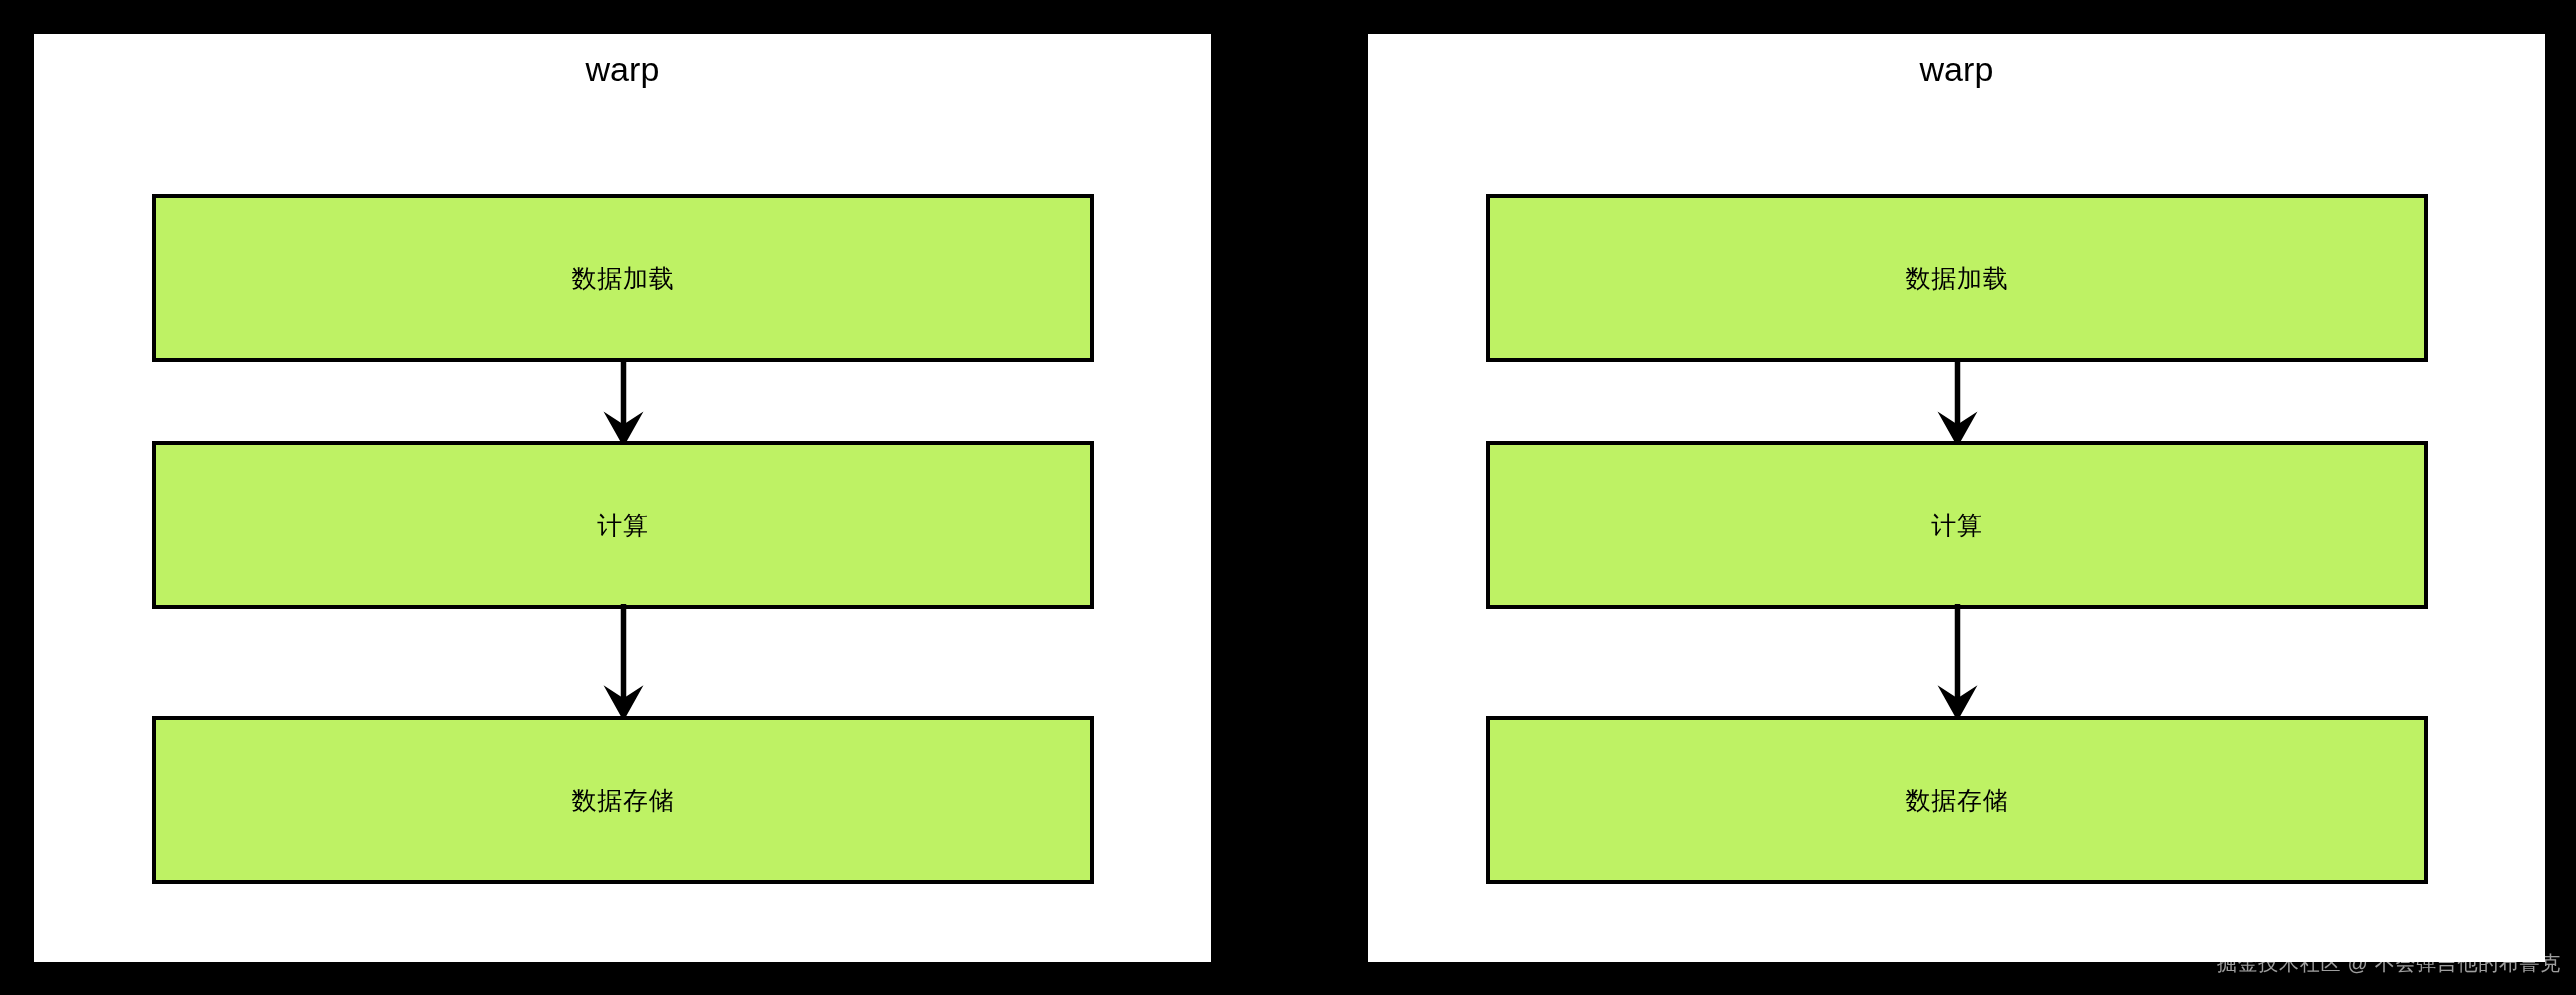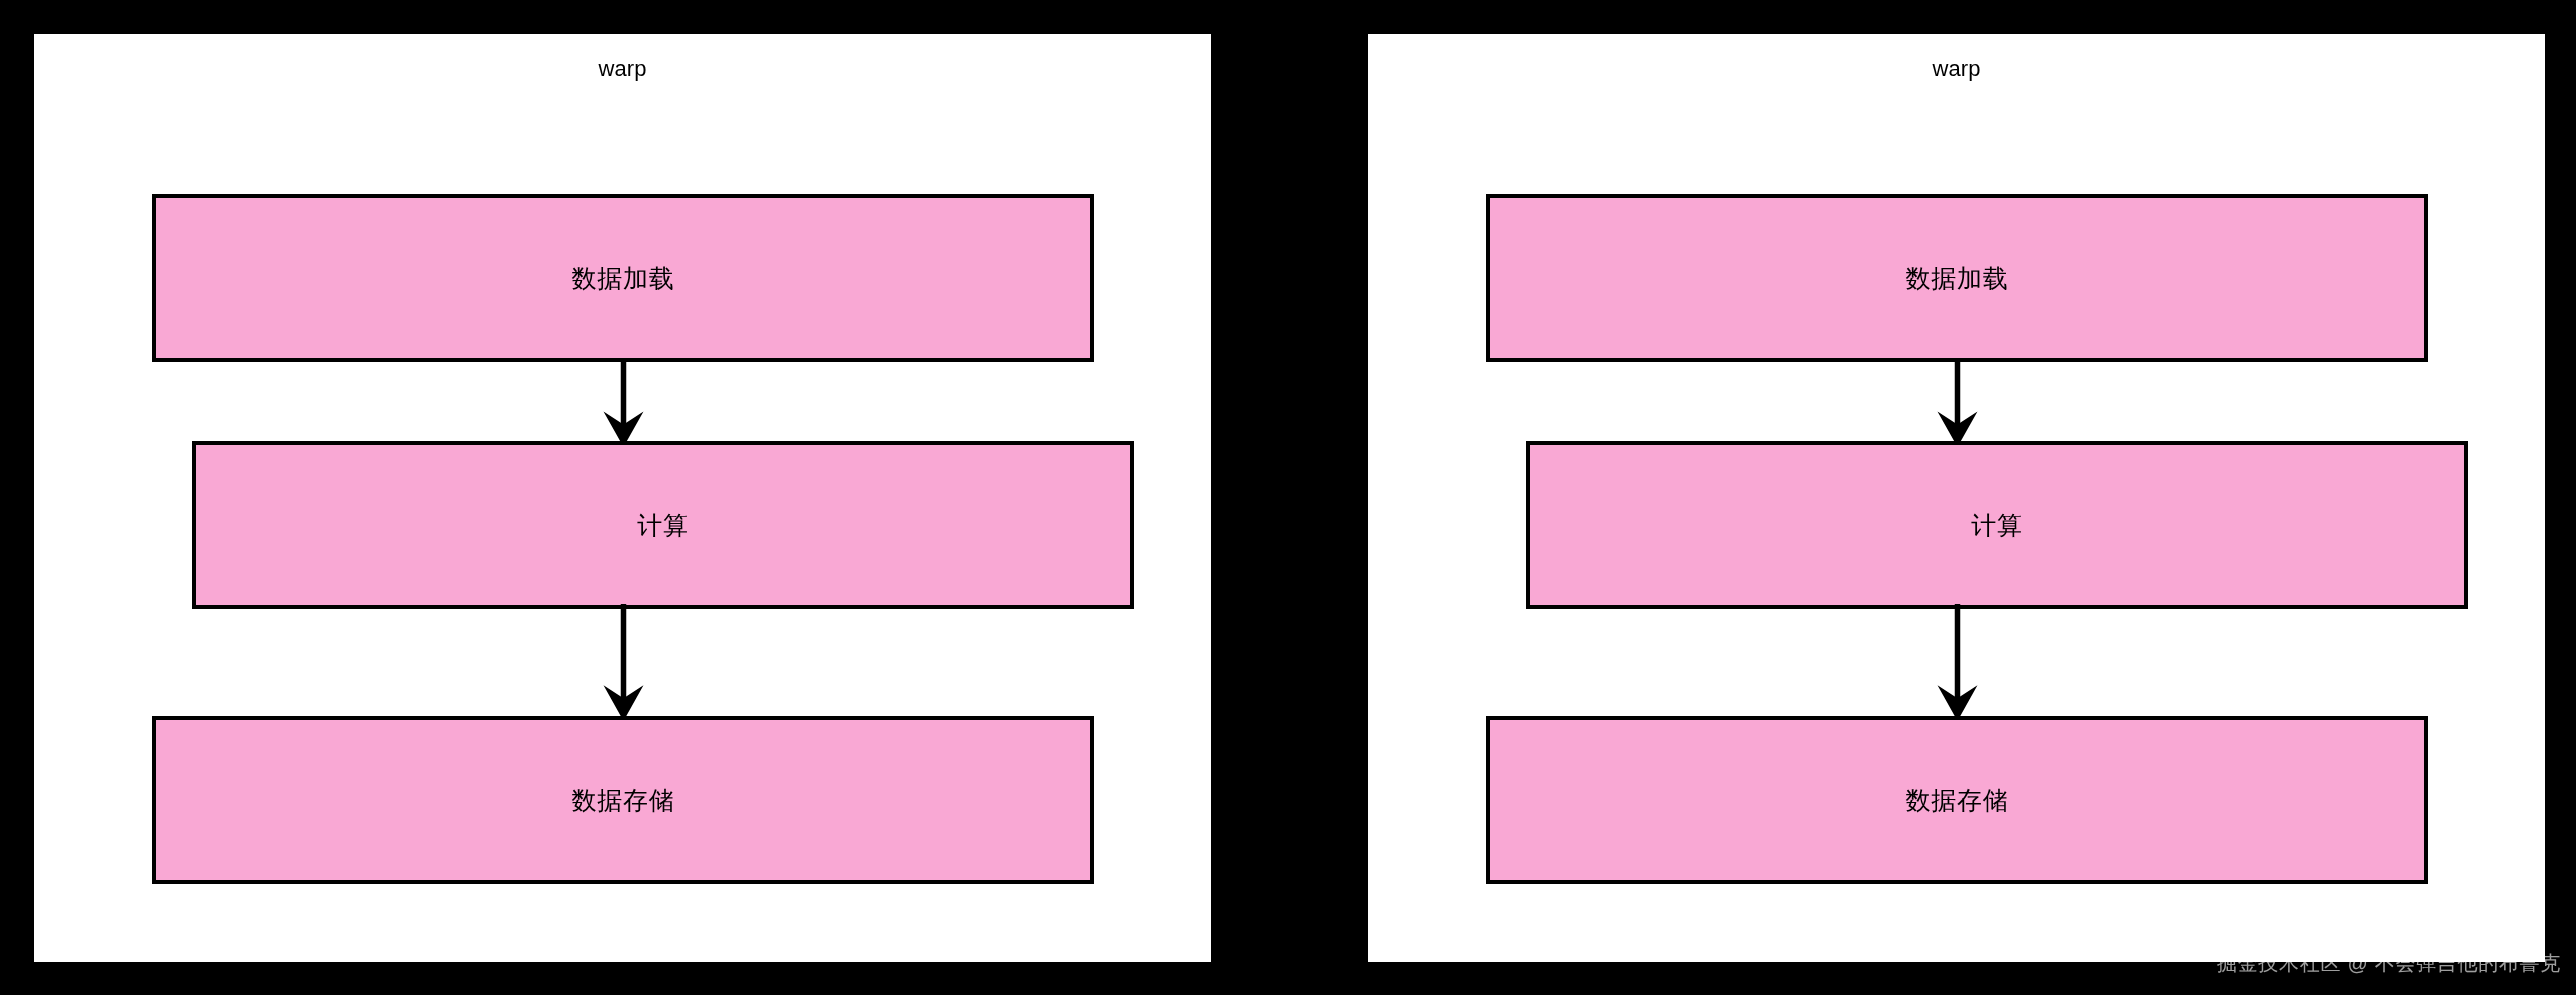--- a/index.html
+++ b/index.html
@@ -31,50 +31,50 @@
   }
   .panel-left  { left: 34px;   top: 34px; width: 1177px; height: 928px; }
   .panel-right { left: 1368px; top: 34px; width: 1177px; height: 928px; }
 
   .panel-title {
     position: absolute;
     top: 19px;
     left: 0;
     width: 100%;
     text-align: center;
-    font-size: 22px;
+    font-size: 34px;
     line-height: 32px;
     color: #000000;
     letter-spacing: 0.1px;
     font-weight: 400;
     white-space: nowrap;
   }
 
   
   .node {
     position: absolute;
-    background: #f9a8d4;
+    background: #bef264;
     border: 4.1px solid #000000;
     box-sizing: border-box;
     display: flex;
     align-items: center;
     justify-content: center;
   }
   .node-label {
     font-size: 25px;
     line-height: 30px;
     color: #000000;
     font-weight: 400;
     white-space: nowrap;
     letter-spacing: 0.7px;
   }
 
   
   .node-1 { left: 118px; top: 160px; width: 942px; height: 168px; }
-  .node-2 { left: 118px; top: 407px; width: 942px; height: 168px; margin-left: 40px; }
+  .node-2 { left: 118px; top: 407px; width: 942px; height: 168px; }
   .node-3 { left: 118px; top: 682px; width: 942px; height: 168px; }
 
   
   .arrow {
     position: absolute;
     left: 553px;
     width: 73px;
   }
   .arrow-1 { top: 324px;  height: 89px; }
   .arrow-2 { top: 570px;  height: 117px; }

